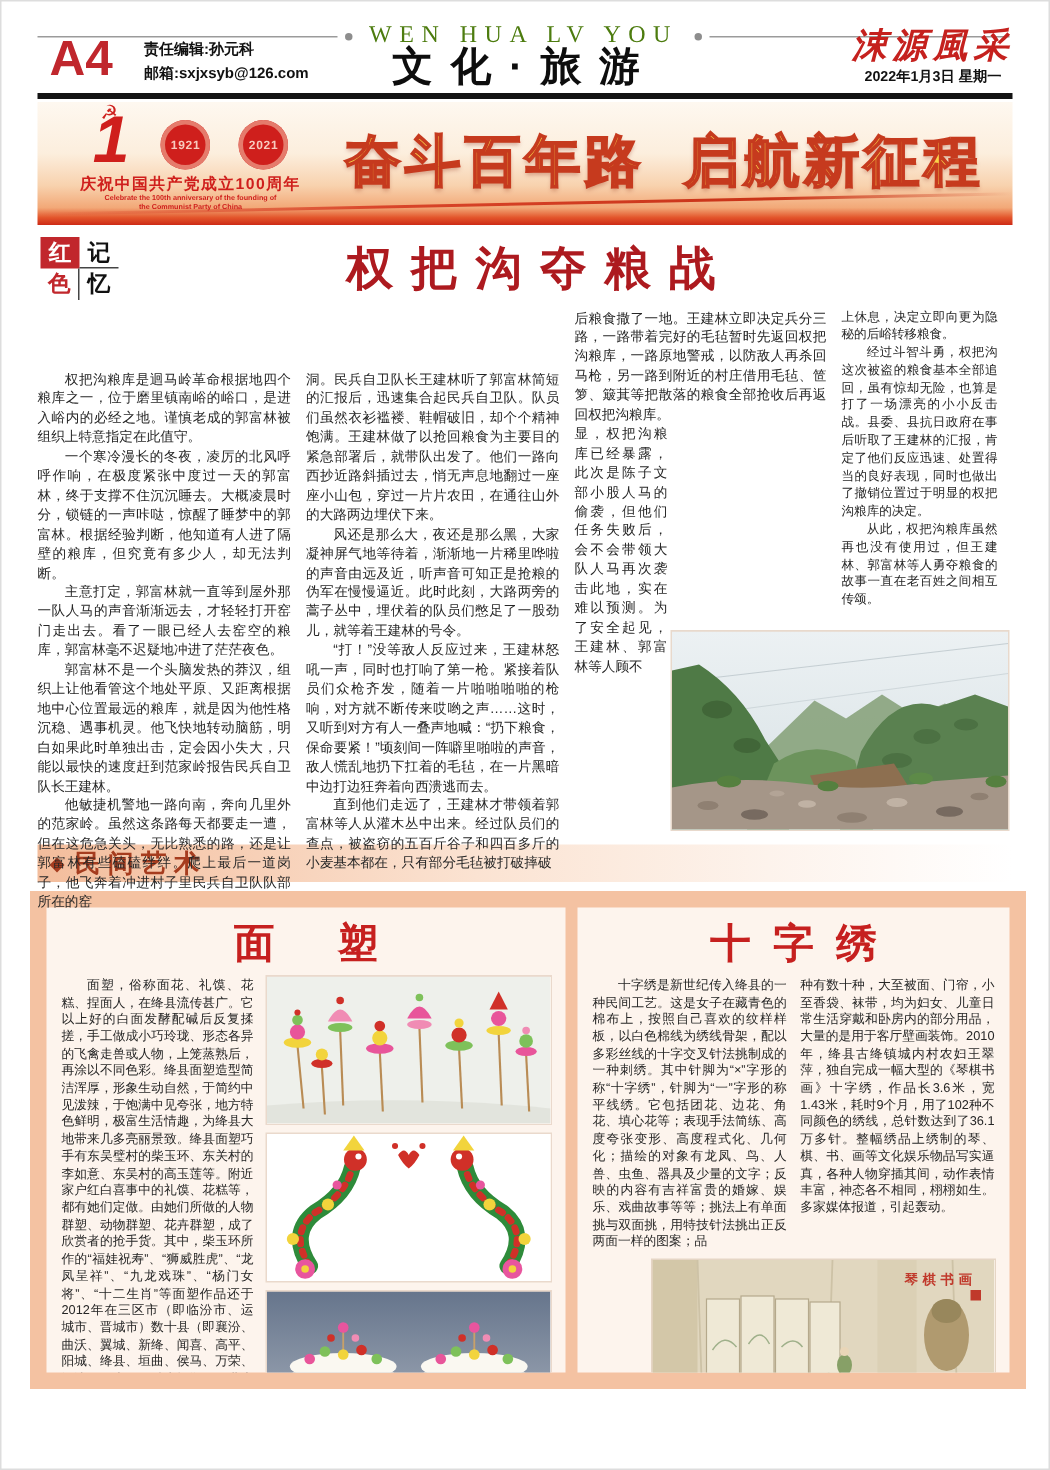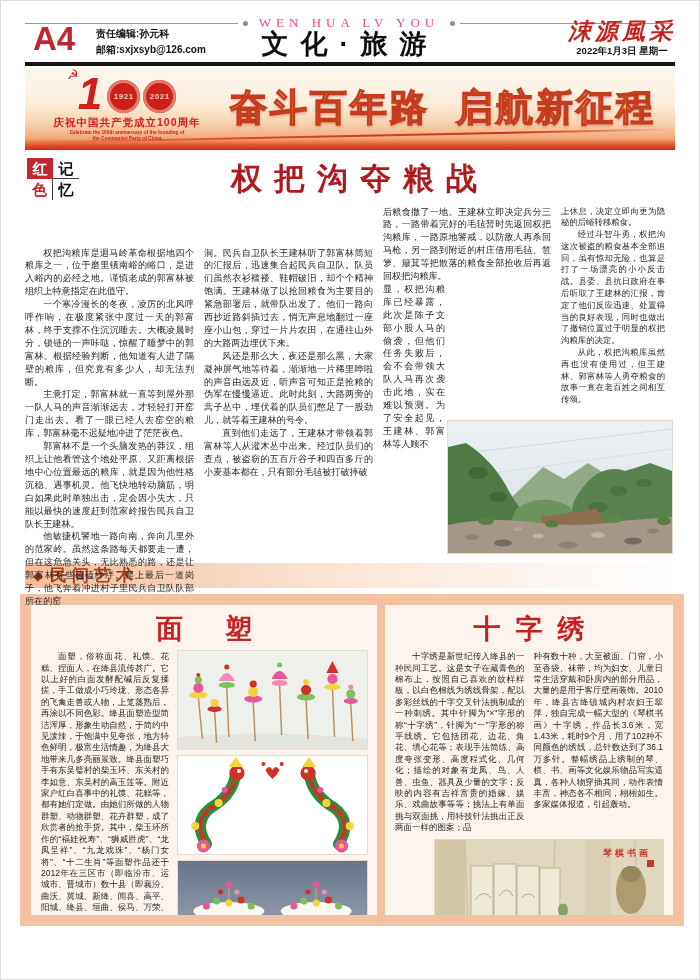--- a/index.html
+++ b/index.html
@@ -4,42 +4,42 @@
 <style>
   html,body{margin:0;padding:0;background:#eee;}
   .page{position:relative;width:700px;height:980px;margin:0 auto;background:#fff;
         box-shadow:inset 0 0 0 1px #ddd;overflow:hidden;color:#222;
         font-family:"Liberation Sans","DejaVu Sans",sans-serif;}
   
   .mh{position:relative;height:62px;}
   .en-row{position:absolute;top:15px;left:25px;right:27px;display:flex;align-items:center;gap:5px;}
   .rule{flex:1;height:1px;background:#9b9b9b;}
   .rule-dot{width:5px;height:5px;border-radius:50%;background:#8d8d8d;flex:none;}
-  .section-en{font-family:"Liberation Serif","DejaVu Serif",serif;color:#ec4899;font-size:13px;
+  .section-en{font-family:"Liberation Serif","DejaVu Serif",serif;color:#4d7c0f;font-size:16px;
               letter-spacing:5px;padding:0 6px;white-space:nowrap;}
   .page-code{position:absolute;left:33px;top:21px;font-size:33px;line-height:36px;font-weight:900;color:#c0272d;}
   .editor-box{position:absolute;left:96px;top:26px;font-size:10px;font-weight:700;line-height:1.6;color:#111;}
   .section-cn{position:absolute;left:0;right:0;top:26px;text-align:center;font-size:27px;
               font-weight:800;letter-spacing:12px;color:#0d0d0d;}
   .brand-wrap{position:absolute;right:24px;top:19px;text-align:center;}
   .brand{font-family:"DejaVu Serif","Liberation Serif",serif;font-style:italic;font-weight:800;
          font-size:23px;color:#c5211e;letter-spacing:4px;line-height:1;}
   .mh-date{font-size:9.5px;font-weight:700;color:#111;margin-top:3px;}
   .black-rule{margin:0 25px;height:3.5px;background:#141414;}
   
   .banner{margin:2px 25px 0;height:82px;position:relative;overflow:hidden;
     background:linear-gradient(180deg,#fef8f0 0%,#fceedd 42%,#f8d2ae 68%,#f2a877 86%,#e3552b 94%,#cd2a16 100%);}
   .banner::before{content:"";position:absolute;left:0;right:0;bottom:13px;height:2px;
     background:linear-gradient(90deg,transparent,#d9452a 35%,#c93318 75%,transparent);transform:skewY(-1.2deg);}
   .logo100{position:absolute;left:12px;top:3px;width:180px;text-align:center;}
   .l-row{display:flex;align-items:flex-end;justify-content:center;height:42px;position:relative;}
   .emblem{position:absolute;left:30px;top:-3px;font-size:13px;color:#cf1f1c;line-height:1;}
   .one{font-size:44px;line-height:38px;font-weight:900;color:#cf1f1c;font-style:italic;margin-right:2px;}
   .zero{width:33px;height:33px;border-radius:50%;background:#cf1f1c;display:flex;align-items:center;
-        justify-content:center;margin-left:3px;box-shadow:inset 0 0 0 3px #e57b6c;flex:none;}
+        justify-content:center;margin-left:19px;box-shadow:inset 0 0 0 3px #e57b6c;flex:none;}
   .zero span{font-size:8px;font-weight:700;color:#f8cabe;letter-spacing:.5px;}
   .cap-cn{font-size:10.5px;font-weight:800;color:#cf1f1c;margin-top:3px;letter-spacing:1px;}
   .cap-en{font-size:6px;font-weight:700;color:#cf1f1c;line-height:1.3;transform:scale(.8);transform-origin:50% 0;}
   .slogan{position:absolute;left:196px;right:10px;top:15px;text-align:center;white-space:nowrap;
     font-weight:900;font-size:37px;letter-spacing:3px;color:#f9d44a;
     -webkit-text-stroke:1.3px #c63a1e;text-shadow:0 2px 3px rgba(140,30,5,.35);}
   .slogan .gap{display:inline-block;width:26px;}
   
   .article{position:relative;margin:5px 25px 0;height:404px;}
   .art-head{display:flex;align-items:center;height:48px;}
@@ -148,20 +148,21 @@
       <div class="col c1">
         <p>权把沟粮库是迴马岭革命根据地四个粮库之一，位于磨里镇南峪的峪口，是进入峪内的必经之地。谨慎老成的郭富林被组织上特意指定在此值守。</p>
         <p>一个寒冷漫长的冬夜，凌厉的北风呼呼作响，在极度紧张中度过一天的郭富林，终于支撑不住沉沉睡去。大概凌晨时分，锁链的一声咔哒，惊醒了睡梦中的郭富林。根据经验判断，他知道有人进了隔壁的粮库，但究竟有多少人，却无法判断。</p>
         <p>主意打定，郭富林就一直等到屋外那一队人马的声音渐渐远去，才轻轻打开窑门走出去。看了一眼已经人去窑空的粮库，郭富林毫不迟疑地冲进了茫茫夜色。</p>
         <p>郭富林不是一个头脑发热的莽汉，组织上让他看管这个地处平原、又距离根据地中心位置最远的粮库，就是因为他性格沉稳、遇事机灵。他飞快地转动脑筋，明白如果此时单独出击，定会因小失大，只能以最快的速度赶到范家岭报告民兵自卫队长王建林。</p>
         <p>他敏捷机警地一路向南，奔向几里外的范家岭。虽然这条路每天都要走一遭，但在这危急关头，无比熟悉的路，还是让郭富林有些磕磕绊绊。爬上最后一道岗子，他飞奔着冲进村子里民兵自卫队队部所在的窑</p>
       </div>
       <div class="col c2">
         <p class="cont">洞。民兵自卫队长王建林听了郭富林简短的汇报后，迅速集合起民兵自卫队。队员们虽然衣衫褴褛、鞋帽破旧，却个个精神饱满。王建林做了以抢回粮食为主要目的紧急部署后，就带队出发了。他们一路向西抄近路斜插过去，悄无声息地翻过一座座小山包，穿过一片片农田，在通往山外的大路两边埋伏下来。</p>
         <p>风还是那么大，夜还是那么黑，大家凝神屏气地等待着，渐渐地一片稀里哗啦的声音由远及近，听声音可知正是抢粮的伪军在慢慢逼近。此时此刻，大路两旁的蒿子丛中，埋伏着的队员们憋足了一股劲儿，就等着王建林的号令。</p>
+        <p>“打！”没等敌人反应过来，王建林怒吼一声，同时也打响了第一枪。紧接着队员们众枪齐发，随着一片啪啪啪啪的枪响，对方就不断传来哎哟之声……这时，又听到对方有人一叠声地喊：“扔下粮食，保命要紧！”顷刻间一阵噼里啪啦的声音，敌人慌乱地扔下扛着的毛毡，在一片黑暗中边打边狂奔着向西溃逃而去。</p>
         <p>直到他们走远了，王建林才带领着郭富林等人从灌木丛中出来。经过队员们的查点，被盗窃的五百斤谷子和四百多斤的小麦基本都在，只有部分毛毡被打破摔破</p>
       </div>
       <div class="col c3">
         <p class="cont">后粮食撒了一地。王建林立即决定兵分三路，一路带着完好的毛毡暂时先返回权把沟粮库，一路原地警戒，以防敌人再杀回马枪，另一路到附近的村庄借用毛毡、笸箩、簸萁等把散落的粮食全部抢收后再返回权把沟粮库。</p>
         <div class="narrow">
           <p class="cont">显，权把沟粮库已经暴露，此次是陈子文部小股人马的偷袭，但他们任务失败后，会不会带领大队人马再次袭击此地，实在难以预测。为了安全起见，王建林、郭富林等人顾不</p>
         </div>
       </div>
       <div class="col c4">
         <p class="cont">上休息，决定立即向更为隐秘的后峪转移粮食。</p>

